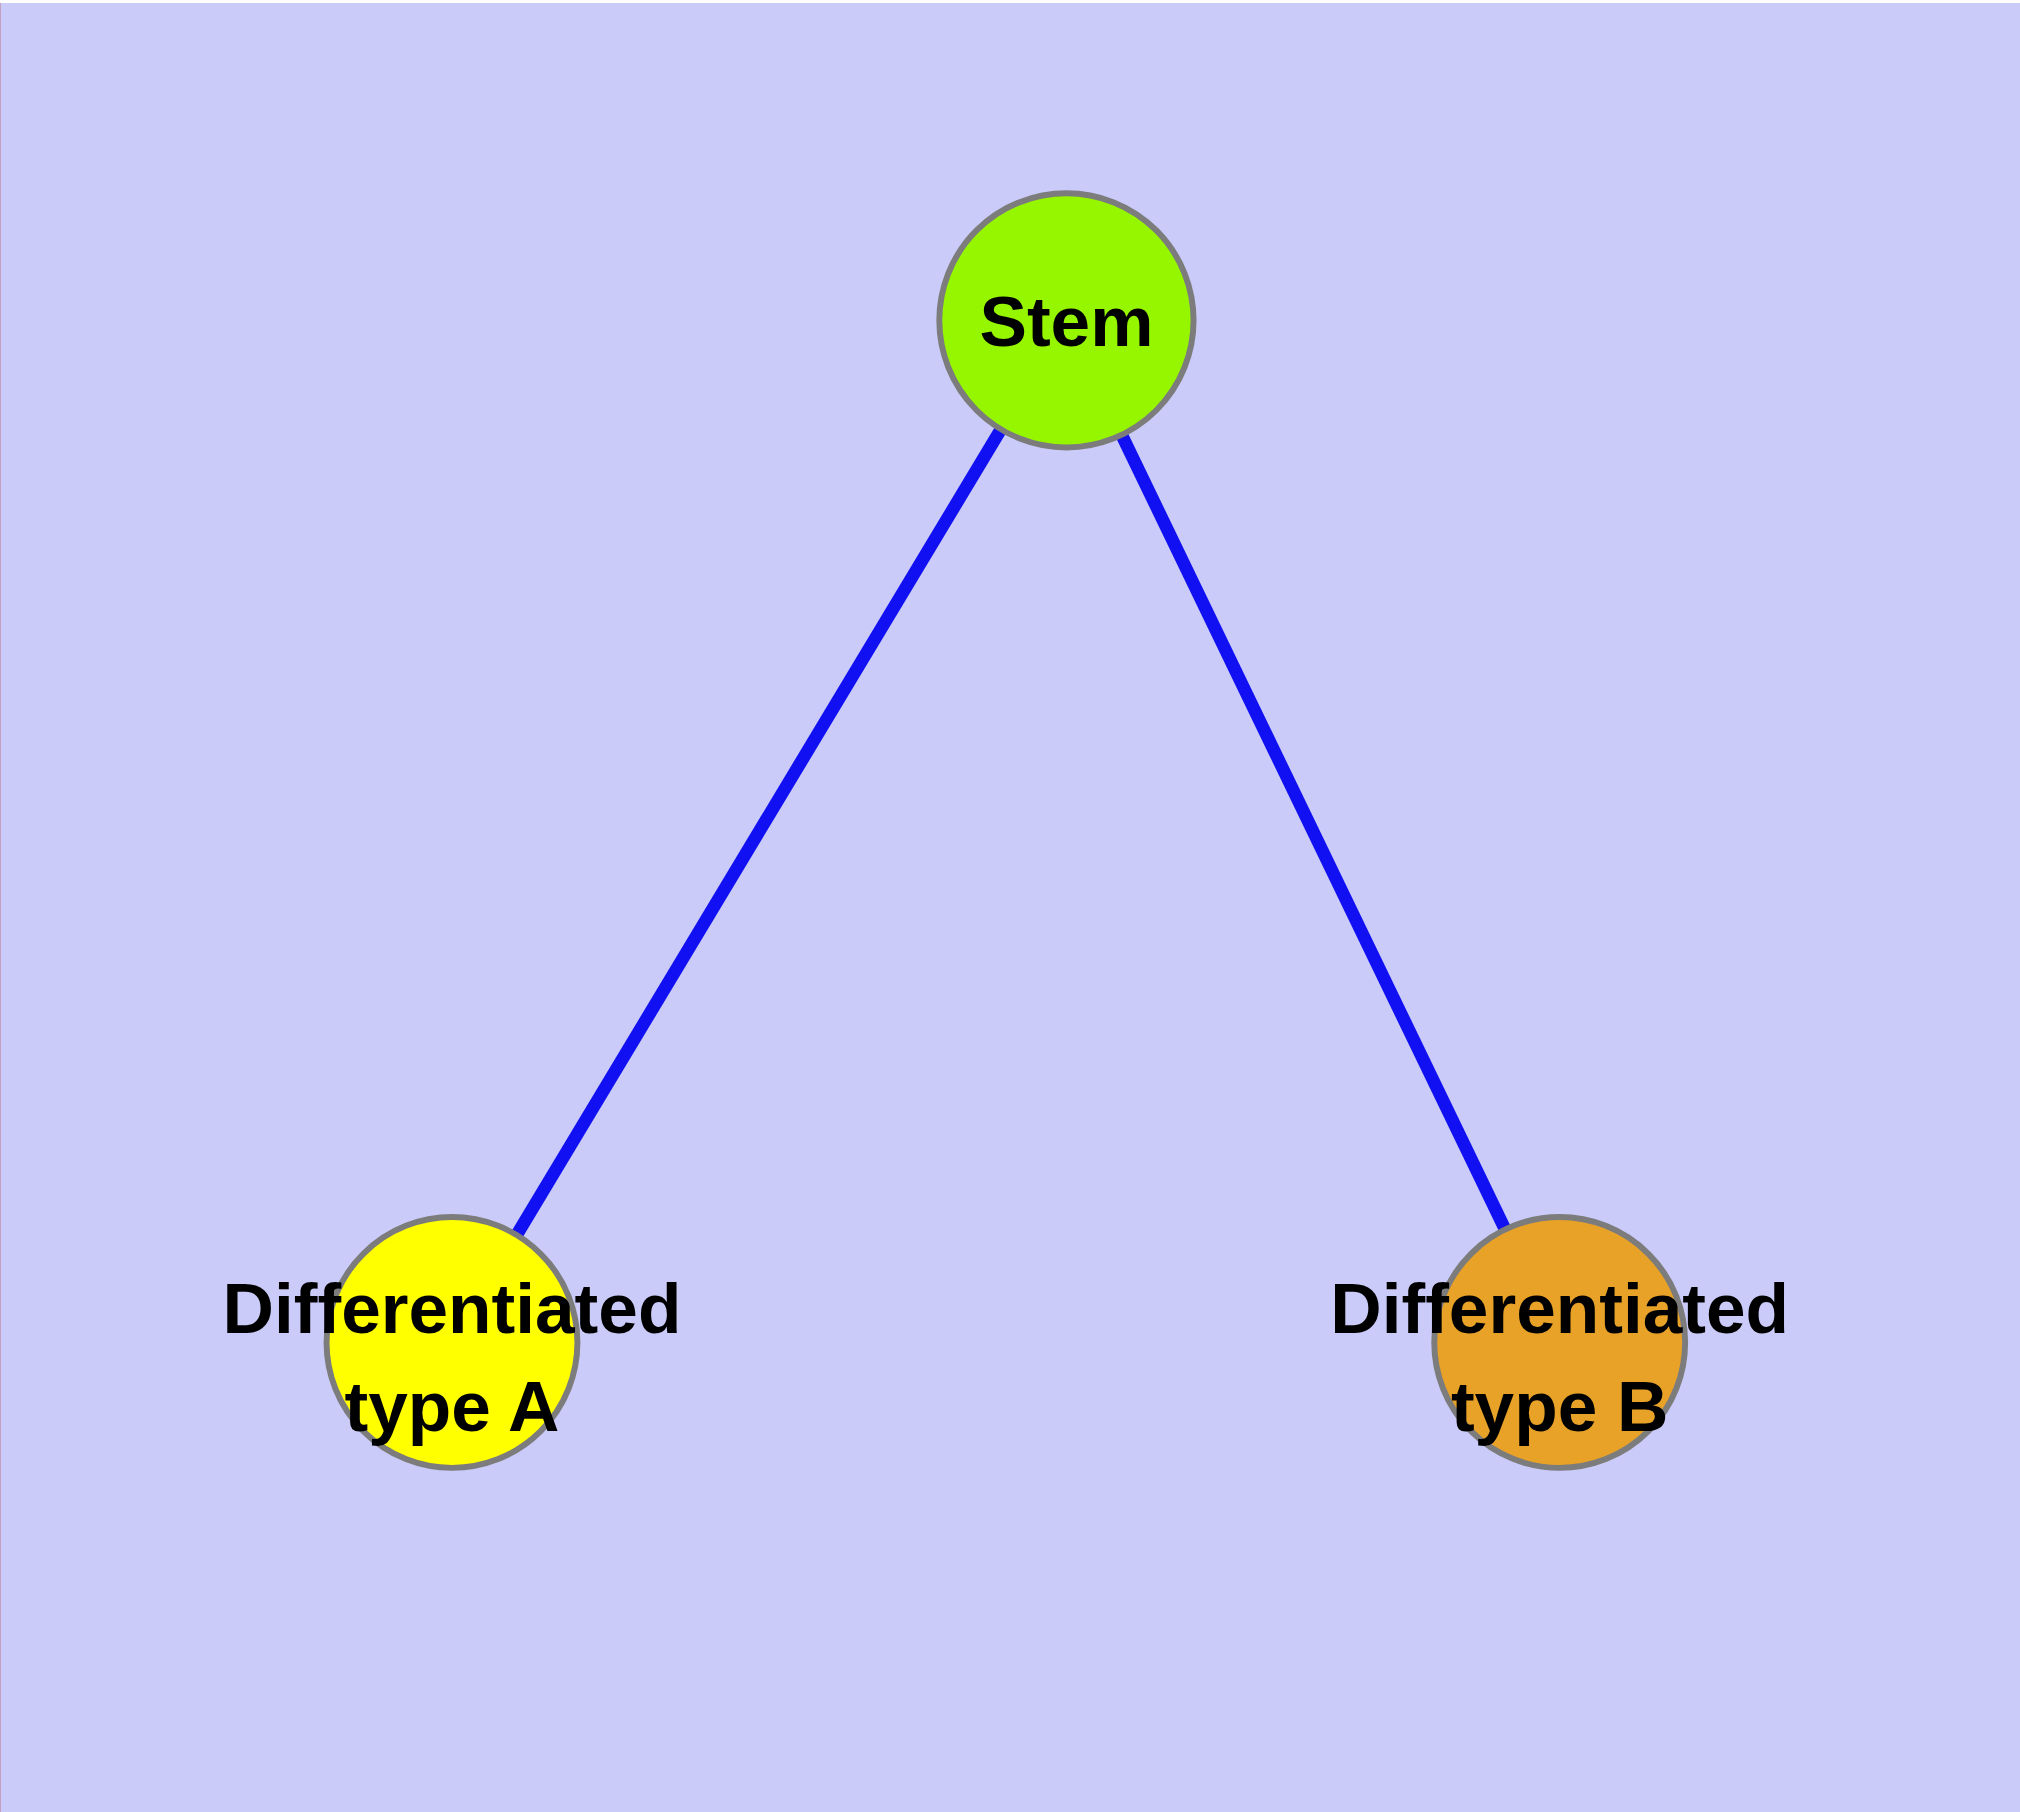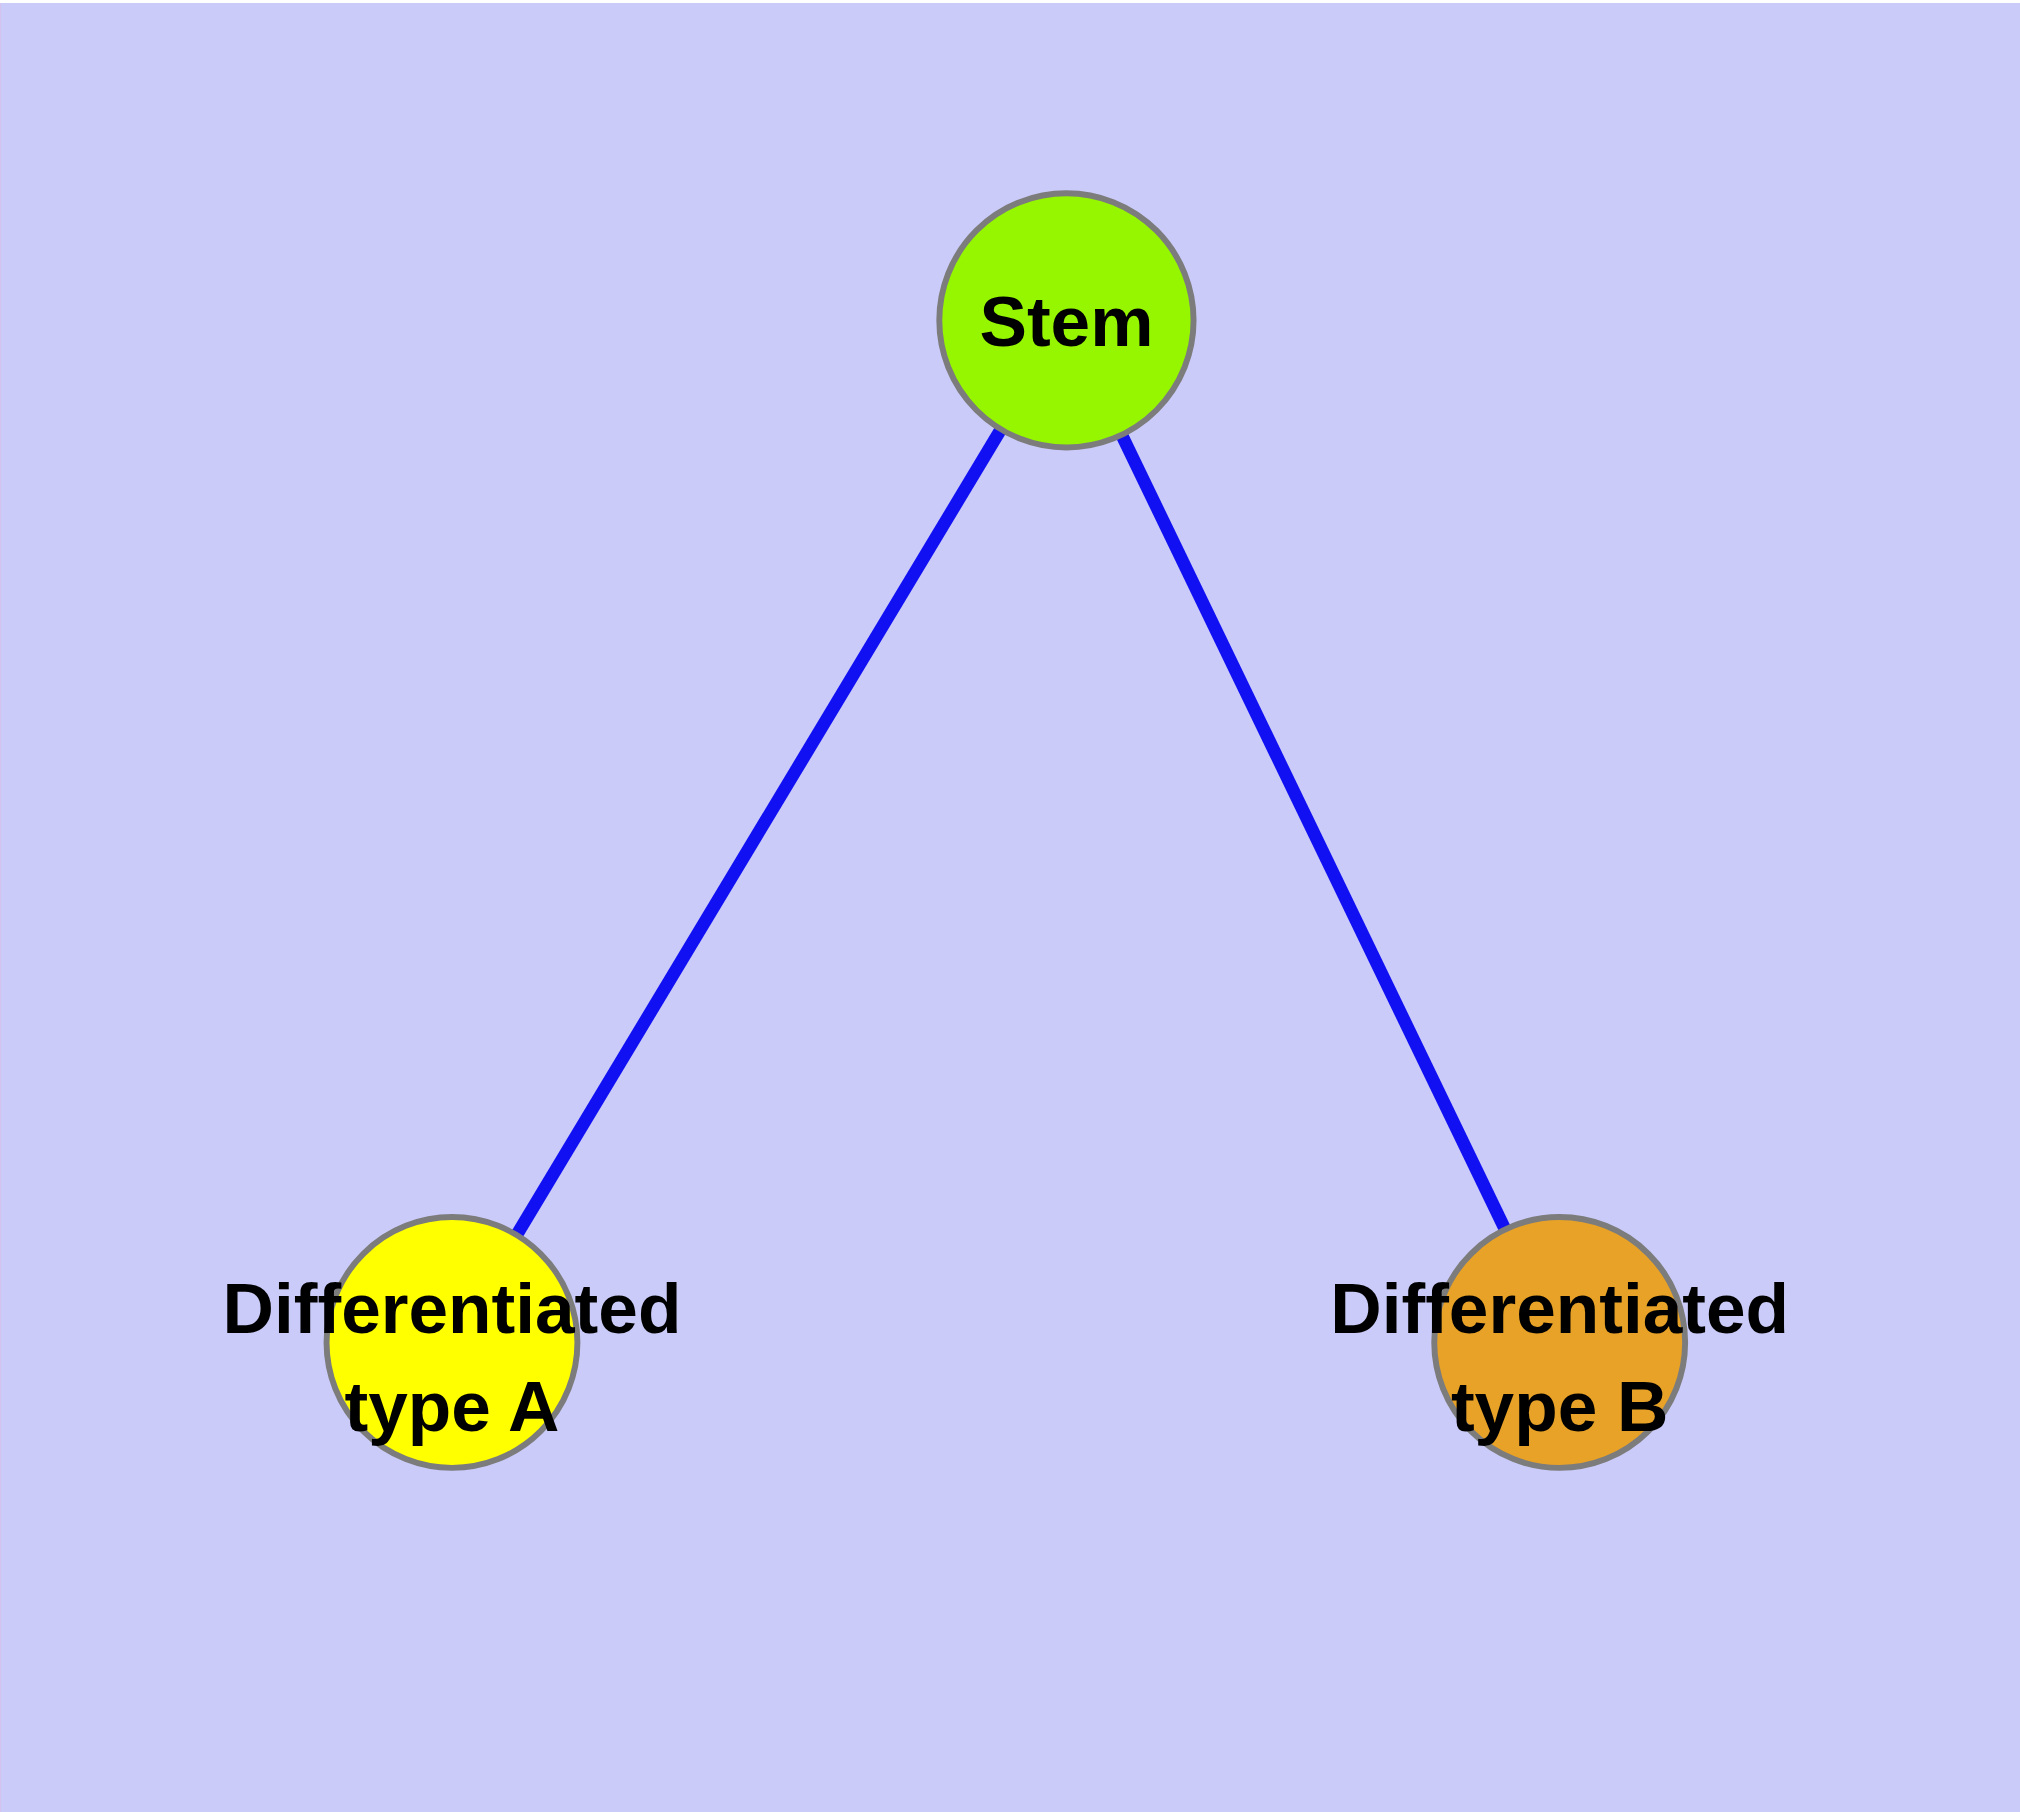--- a/index.html
+++ b/index.html
@@ -41,21 +41,21 @@
     font-family: "Liberation Sans", sans-serif;
     font-weight: bold;
     font-size: 84px;
     fill: #000000;
     text-anchor: middle;
   }
 </style>
 </head>
 <body>
 
-<div class="stage" style="background: #f9a8d4;">
+<div class="stage" style="background: #b91c1c;">
   <div class="top-strip" style="background: rgb(255, 255, 255);"></div>
 
   <svg class="graph" viewBox="0 0 2384 2138">
 
     <rect x="0" y="0" width="2384" height="2138" fill="#cacbf8"></rect>
 
     <line class="edge" x1="1258" y1="378" x2="533" y2="1584" stroke-width="15" stroke="#1010f2"></line>
     <line class="edge" x1="1258" y1="378" x2="1840" y2="1584" stroke-width="15" stroke="#1010f2"></line>
 
     <circle cx="1258" cy="378" r="150" stroke-width="7" fill="#95f600" stroke="#7c7c7c"></circle>

